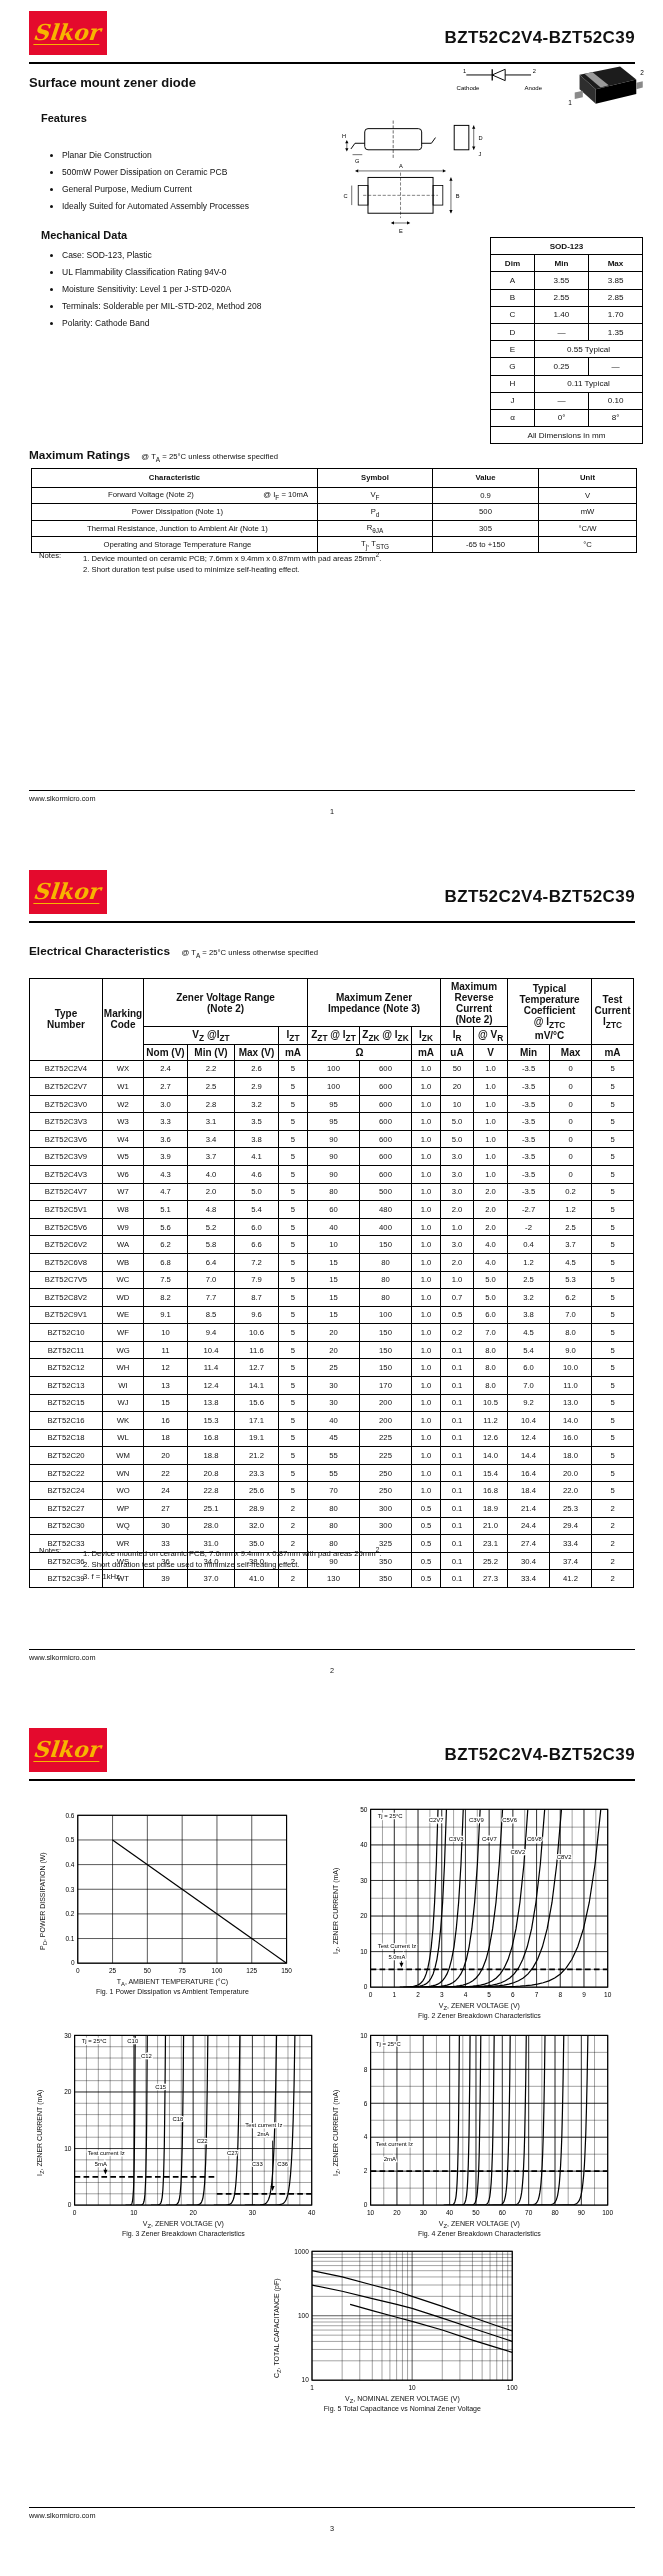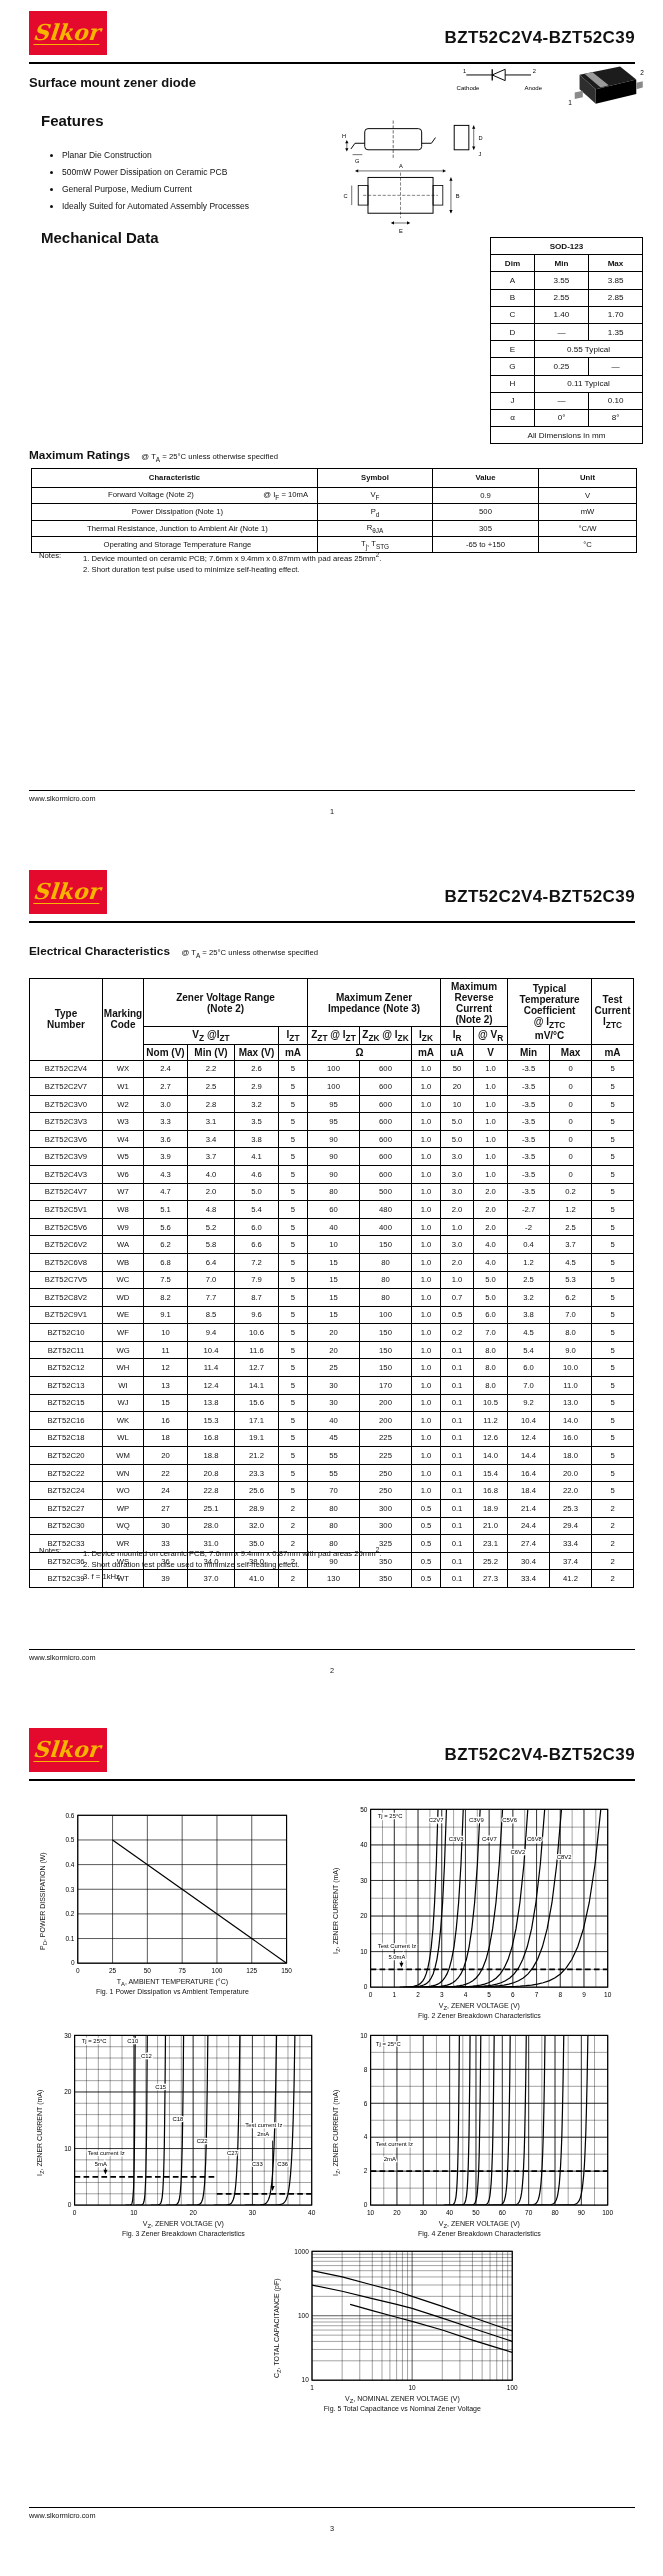--- a/index.html
+++ b/index.html
@@ -10,21 +10,21 @@
 
   
   .logo{position:absolute;left:29px;top:11.4px;width:78px;height:44px;background:#E40A2D;
         display:flex;align-items:center;justify-content:center;}
   .logo span{color:#F7B500;font-style:italic;font-weight:bold;font-size:22px;
         font-family:"DejaVu Serif",serif;transform:skewX(-8deg);border-bottom:1.6px solid #F7B500;line-height:1.05;}
   .ptitle{position:absolute;right:29px;top:28px;font-size:17px;font-weight:bold;letter-spacing:0.4px;}
   .hrule{position:absolute;left:29px;right:29px;top:62px;height:2.4px;background:#000;}
 
   .subtitle{position:absolute;left:29px;top:75px;font-size:13px;font-weight:bold;}
-  .sechead{position:absolute;font-size:15px;font-weight:bold;}
+  .sechead{position:absolute;font-size:11px;font-weight:bold;}
   .blist{position:absolute;margin:0;padding-left:13px;font-size:8.5px;line-height:1.6;width:276px;}
   .blist li{margin-bottom:3.3px;}
 
   
   table{border-collapse:collapse;table-layout:fixed;background:#fff;}
   th,td{border:0.8px solid #000;font-size:7.7px;text-align:center;padding:1.6px 0.8px;overflow:hidden;}
   th{font-weight:bold;}
   .outer{border:1.6px solid #000;}
 
   .sod{position:absolute;left:490px;top:237px;width:151px;}
@@ -77,20 +77,27 @@
 
     <div class="sechead" style="left:41px;top:112px">Features</div>
     <ul class="blist" style="left:49px;top:149px">
       <li>Planar Die Construction</li>
       <li>500mW Power Dissipation on Ceramic PCB</li>
       <li>General Purpose, Medium Current</li>
       <li style="width:195px">Ideally Suited for Automated Assembly Processes</li>
     </ul>
 
     <div class="sechead" style="left:41px;top:229px">Mechanical Data</div>
+    <ul class="blist" style="left:49px;top:249px">
+      <li>Case: SOD-123, Plastic</li>
+      <li>UL Flammability Classification Rating 94V-0</li>
+      <li>Moisture Sensitivity: Level 1 per J-STD-020A</li>
+      <li style="width:203px">Terminals: Solderable per MIL-STD-202, Method 208</li>
+      <li>Polarity: Cathode Band</li>
+    </ul>
 
     <div class="diagram" style="left:455px;top:65px">
       <svg width="89" height="28" viewBox="0 0 110 34">
         <line x1="14" y1="12" x2="46" y2="12" stroke="#000" stroke-width="1.2"></line>
         <line x1="46" y1="5" x2="46" y2="19" stroke="#000" stroke-width="1.6"></line>
         <polygon points="62,5 62,19 46,12" fill="none" stroke="#000" stroke-width="1.2"></polygon>
         <line x1="62" y1="12" x2="94" y2="12" stroke="#000" stroke-width="1.2"></line>
         <text x="10" y="9" font-size="7">1</text>
         <text x="96" y="9" font-size="7">2</text>
         <text x="2" y="30" font-size="7.5">Cathode</text>

